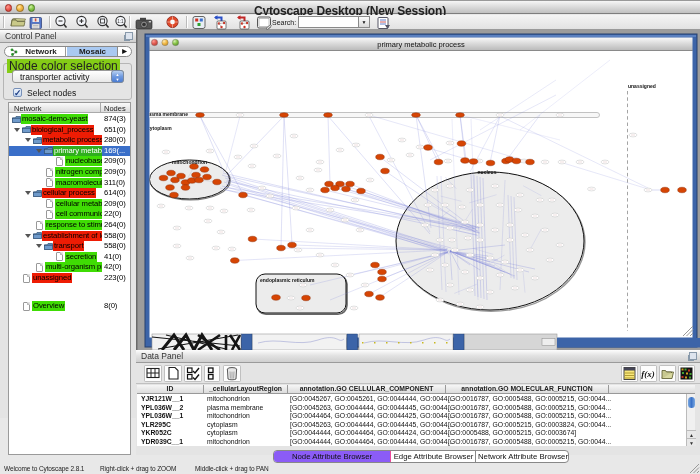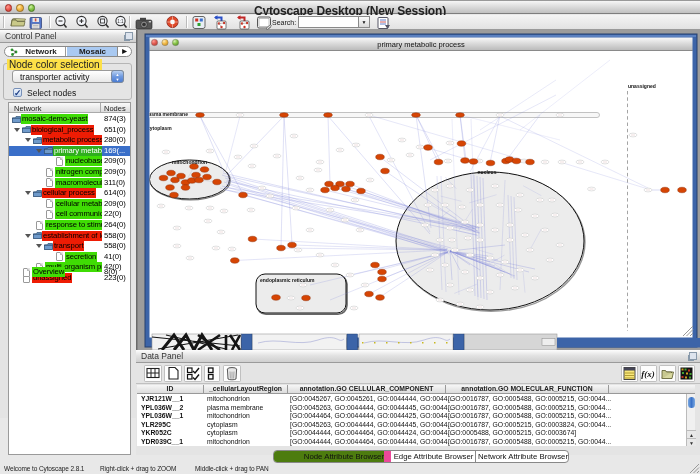--- a/index.html
+++ b/index.html
@@ -15,21 +15,21 @@
 
 #cp{left:0;top:30px;width:136px;height:388px;background:#e4e4e4}
 .paneltitle{height:13px;background:linear-gradient(#fdfdfd,#e3e3e3 45%,#cfcfcf);border-bottom:1px solid #9a9a9a;font-size:8.5px;color:#333;padding:1px 0 0 5px}
 .floatico{position:absolute;right:3px;top:2px;width:8px;height:8px;border:1px solid #8899aa;background:#dde4ee;box-shadow:-2px 2px 0 -1px #8899aa}
 
 #tabs{left:4px;top:16px;width:128px;height:11px;border:1px solid #8a8a8a;border-radius:5.5px;background:#fff;font-size:8px;font-weight:bold;color:#222}
 #tabs .seg{position:absolute;top:0;height:9px;padding-top:0px;text-align:center}
 #tabarrow{position:absolute;right:0;top:0;width:14px;height:9px;border-left:1px solid #8a8a8a;text-align:center;font-size:6px;color:#111;line-height:9px}
 
 #grpbox{left:3px;top:33px;width:129px;height:37px;border:1px solid #b5b5b5;border-radius:3px}
-#grplabel{left:7px;top:29px;font-size:10px;color:#222;background:#fde047;padding:0 2px}
+#grplabel{left:7px;top:29px;font-size:12px;color:#222;background:#84cc16;padding:0 2px}
 #combo{left:12px;top:40px;width:112px;height:13px;background:linear-gradient(#fff,#e8e8e8);border:1px solid #9a9a9a;border-radius:3px;font-size:8.5px;color:#111;padding:1px 0 0 7px}
 #combobtn{position:absolute;right:-1px;top:-1px;width:13px;height:13px;border-radius:3px;background:linear-gradient(#b7d0f1,#6f9ae0 50%,#4a7bd2);border:1px solid #7a8aa0;color:#fff;font-size:4px;line-height:4.6px;text-align:center;padding-top:2px}
 #chk{left:13px;top:58px;width:9px;height:9px;border:1px solid #7790b8;border-radius:2px;background:linear-gradient(#eef3fb,#c3d7f2);color:#1a3a80;font-size:9px;line-height:8px;font-weight:bold;text-align:center}
 #chklabel{left:27px;top:58px;font-size:8.5px;color:#111}
 
 #treebox{left:8px;top:72px;width:123px;height:353px;background:#fff;border:1px solid #9a9a9a}
 #treehdr{left:0;top:0;width:121px;height:10px;background:linear-gradient(#fafafa,#dcdcdc);border-bottom:1px solid #aaa;font-size:7.5px;color:#222}
 .trow{position:absolute;left:0;width:121px;height:10.6px;font-size:7.7px;letter-spacing:-0.1px;color:#000;white-space:nowrap}
 .trow .lbl{position:absolute;top:0px;height:10px;line-height:10.5px;padding:0 1px;overflow:hidden}
 .trow .cnt{position:absolute;left:95px;top:0;line-height:10.5px}
@@ -280,21 +280,21 @@
 <div class="trow" style="top:159.4px;">
           <span class="file" style="left:27px"></span>
           <span class="lbl gbg" style="left:36px;max-width:57px">multi-organism pro</span>
           <span class="cnt">42(0)</span>
         </div>
 <div class="trow" style="top:170.0px;">
           <span class="file" style="left:14px"></span>
           <span class="lbl rbg" style="left:23px;max-width:70px">unassigned</span>
           <span class="cnt">223(0)</span>
         </div>
-<div class="trow" style="top:164px;">
+<div class="trow" style="top:198px;">
           <span class="file" style="left:14px"></span>
           <span class="lbl gbg" style="left:23px;max-width:70px">Overview</span>
           <span class="cnt">8(0)</span>
         </div>
  </div>
 </div>
 <svg class="abs" style="left:136px;top:30px" width="564" height="322" viewBox="0 0 564 322">
 <defs>
         <linearGradient id="wtb" x1="0" y1="0" x2="0" y2="1">
           <stop offset="0" stop-color="#f9f9f9"></stop>
@@ -883,21 +883,21 @@
  </div>
 
  <div class="abs" style="left:550px;top:44px;width:9px;height:52px;background:#f0f0f0;border-left:1px solid #bbb">
   <div class="abs" style="left:1px;top:3px;width:7px;height:11px;border-radius:3.5px;background:linear-gradient(90deg,#7aa8e0,#3a72c8 50%,#7aa8e0)"></div>
   <div class="abs" style="left:0;top:36px;width:9px;height:8px;background:#e8e8e8;border-top:1px solid #bbb;font-size:5px;text-align:center;line-height:8px;color:#333">▲</div>
   <div class="abs" style="left:0;top:44px;width:9px;height:8px;background:#e8e8e8;border-top:1px solid #bbb;font-size:5px;text-align:center;line-height:8px;color:#333">▼</div>
  </div>
 </div>
 
 <div class="abs" style="left:273px;top:450px;width:296px;height:13px;border:1px solid #888;border-radius:4px;background:#fff;font-size:7.8px;color:#111;z-index:5">
- <div class="abs" style="left:0;top:0;width:117px;height:11px;background:#4d7c0f;border-right:7px solid #ec4899;border-radius:3px 0 0 3px;text-align:right;line-height:11px">Node Attribute Browser</div>
+ <div class="abs" style="left:0;top:0;width:117px;height:11px;background:#8b5cf6;border-right:1px solid #ec4899;border-radius:3px 0 0 3px;text-align:center;line-height:11px">Node Attribute Browser</div>
  <div class="abs" style="left:118px;top:0;width:84px;height:11px;border-right:1px solid #888;text-align:center;line-height:11px">Edge Attribute Browser</div>
  <div class="abs" style="left:203px;top:0;width:92px;height:18px;text-align:center;line-height:11px">Network Attribute Browser</div>
 </div>
 <div id="statusbar" class="abs">
  <span class="abs" style="left:4px;top:10px">Welcome to Cytoscape 2.8.1</span>
  <span class="abs" style="left:100px;top:10px">Right-click + drag to ZOOM</span>
  <span class="abs" style="left:195px;top:10px">Middle-click + drag to PAN</span>
 <svg class="abs" style="left:688px;top:7px" width="12" height="12" viewBox="0 0 12 12">
         <g stroke="#9a9a9a" stroke-width="1">
           <line x1="2" y1="11" x2="11" y2="2"></line>

